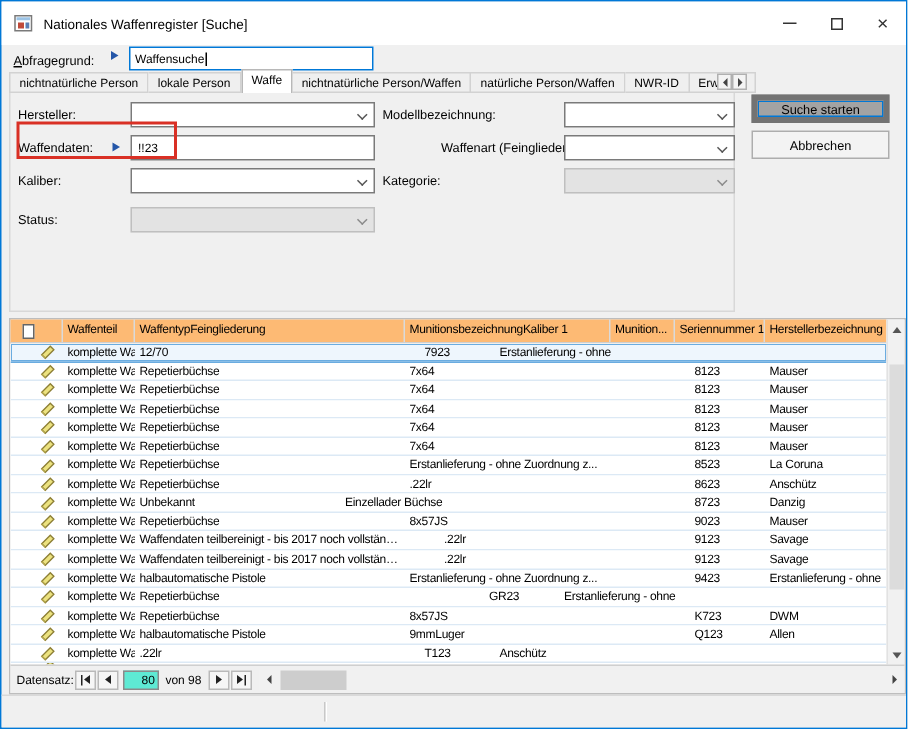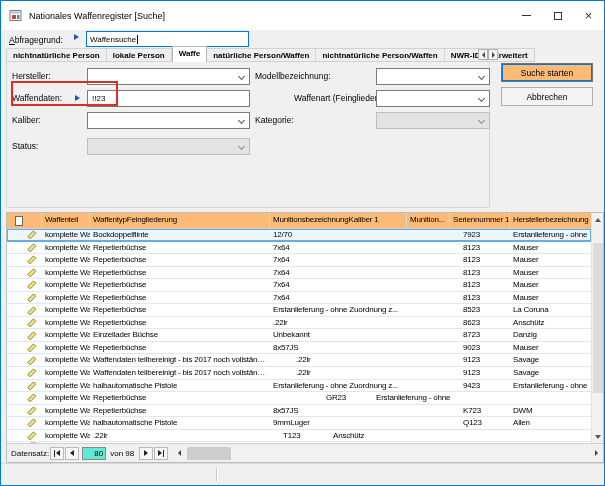--- a/index.html
+++ b/index.html
@@ -19,40 +19,40 @@
   .glyph-max{width:8px;height:8px;border:1px solid #333;}
   .glyph-close{font-size:13px;color:#333;line-height:1;}
   
   .q-label{position:absolute;left:8px;top:34px;font-size:8.5px;}
   .q-label::first-letter{text-decoration:underline;}
   .blue-arr{position:absolute;width:0;height:0;border-left:5px solid #2456a8;border-top:3.5px solid transparent;border-bottom:3.5px solid transparent;}
   .q-arrow{left:73px;top:33px;}
   .q-input{position:absolute;left:85px;top:30px;width:163px;height:16px;background:#fff;border:1px solid #0078d7;font-size:8px;display:flex;align-items:center;padding:0 3px;}
   .caret{display:inline-block;width:1px;height:9px;background:#000;margin-left:1px;}
   
-  .tabs{position:absolute;left:5px;top:47px;height:14px;display:flex;align-items:flex-end;z-index:3;font-weight:bold;}
+  .tabs{position:absolute;left:5px;top:47px;height:14px;display:flex;align-items:flex-end;z-index:3;}
   .tab{font-size:8px;padding:2px 6px 2px 6px;background:#efefef;border:1px solid #d2d2d2;border-left:none;white-space:nowrap;height:14px;}
   .tab:first-child{border-left:1px solid #d2d2d2;}
   .tab.active{background:#fff;border:1px solid #b8b8b8;border-bottom:none;height:16px;position:relative;z-index:4;}
   .tabscroll{position:absolute;left:477px;top:48px;display:flex;z-index:3;}
   .tsbtn{width:10px;height:11px;border:1px solid #b0b0b0;background:#f4f4f4;display:flex;align-items:center;justify-content:center;}
   .tri{width:0;height:0;}
   .tri-l{border-right:3px solid #444;border-top:3px solid transparent;border-bottom:3px solid transparent;}
   .tri-r{border-left:3px solid #444;border-top:3px solid transparent;border-bottom:3px solid transparent;}
   
   .panel{position:absolute;left:5px;top:60px;width:484px;height:147px;background:#f0f0f0;border:1px solid #d8d8d8;z-index:1;}
   .f-label{position:absolute;font-size:8.5px;white-space:nowrap;}
   .combo,.tinput{position:absolute;height:17px;background:#fff;border:1px solid #7a7a7a;font-size:8px;display:flex;align-items:center;padding:0 4px;}
   .combo.disabled{background:#e3e3e3;border-color:#bfbfbf;}
   .chev{position:absolute;right:5px;top:5px;width:5px;height:5px;border-right:1px solid #555;border-bottom:1px solid #555;transform:rotate(45deg);}
   .combo.disabled .chev{border-color:#8a8a8a;}
   .ser-arrow{left:68px;top:33px;position:absolute;}
   .redbox{position:absolute;left:10px;top:80px;width:107px;height:25px;border:2px solid #d93025;z-index:20;pointer-events:none;}
   .btn{position:absolute;left:500px;width:92px;height:19px;background:#f3f3f3;border:1px solid #adadad;font-size:8.5px;display:flex;align-items:center;justify-content:center;}
-  .btn.default{border:1px solid #737373;box-shadow:inset 0 0 0 1px #0078d7;background:#fdba74;}
+  .btn.default{border:4px solid #737373;box-shadow:inset 0 0 0 1px #0078d7;background:#a3a3a3;}
   
   .grid{position:absolute;left:5px;top:211px;width:598px;height:251px;border:1px solid #bdbdbd;background:#fff;z-index:1;}
   .ghead{position:absolute;left:0;top:0;right:12px;height:16px;display:flex;background:#fdba74;border-bottom:1px solid #cfcfcf;}
   .hcell{font-size:8px;letter-spacing:-0.2px;padding:2px 3px;border-right:1px solid #dadada;white-space:nowrap;overflow:hidden;flex:0 0 auto;}
   .c0{width:35px;}.c1{width:48px;}.c2{width:180px;}.c3{width:137px;}.c4{width:43px;}.c5{width:60px;}.c6{flex:1 1 auto;border-right:none;}
   .docicon{width:8px;height:10px;background:#fff;border:1px solid #666;margin-left:5px;}
   .gbody{position:absolute;left:0;top:16px;right:12px;bottom:19px;overflow:hidden;background:#fff;}
   .trow{height:12.55px;display:flex;border-bottom:1px solid #dce9f5;background:#fff;}
   .trow.selected{box-shadow:inset 0 0 0 1px #6aace0;background:#eef6fd;border-bottom-color:#6aace0;}
   .trow.partial{height:4px;overflow:hidden;border-bottom:none;}
@@ -113,22 +113,22 @@
   <span class="blue-arr q-arrow"></span>
   <div class="q-input">
       <span>Waffensuche</span>
       <span class="caret"></span>
     </div>
 
   <div class="tabs" id="tabs">
       <div class="tab">nichtnatürliche Person</div>
       <div class="tab">lokale Person</div>
       <div class="tab active">Waffe</div>
+      <div class="tab">nichtnatürliche Person/Waffen</div>
       <div class="tab">natürliche Person/Waffen</div>
-      <div class="tab">nichtnatürliche Person/Waffen</div>
       <div class="tab">NWR-ID</div>
       <div class="tab">Erweitert</div>
     </div>
   <div class="tabscroll">
     <div class="tsbtn">
         <span class="tri tri-l"></span>
       </div>
     <div class="tsbtn">
         <span class="tri tri-r"></span>
       </div>
@@ -191,21 +191,20 @@
     </div>
     <div class="gbody" id="grid-rows">
         <div class="trow selected">
           <div class="cell c0 iconcell">
             <svg class="noteicon" viewBox="0 0 12 12">
               <path d="M2 8.2 L8.2 2 L10.8 4.6 L4.6 10.8 Z" fill="#ece27f" stroke="#8d7f35" stroke-width="1"></path>
               <path d="M2 8.2 L4.6 10.8" stroke="#b5a74e" stroke-width="1"></path>
             </svg>
           </div>
           <div class="cell c1 cell-teil">komplette Waffe</div>
-          <div class="cell c2 cell-typ">Bockdoppelflinte</div>
           <div class="cell c3 cell-mun">12/70</div>
           <div class="cell c4 cell-mun2"></div>
           <div class="cell c5 cell-ser">7923</div>
           <div class="cell c6 cell-her">Erstanlieferung - ohne</div>
         </div>
         <div class="trow">
           <div class="cell c0 iconcell">
             <svg class="noteicon" viewBox="0 0 12 12">
               <path d="M2 8.2 L8.2 2 L10.8 4.6 L4.6 10.8 Z" fill="#ece27f" stroke="#8d7f35" stroke-width="1"></path>
               <path d="M2 8.2 L4.6 10.8" stroke="#b5a74e" stroke-width="1"></path>
@@ -303,22 +302,22 @@
           <div class="cell c6 cell-her">Anschütz</div>
         </div>
         <div class="trow">
           <div class="cell c0 iconcell">
             <svg class="noteicon" viewBox="0 0 12 12">
               <path d="M2 8.2 L8.2 2 L10.8 4.6 L4.6 10.8 Z" fill="#ece27f" stroke="#8d7f35" stroke-width="1"></path>
               <path d="M2 8.2 L4.6 10.8" stroke="#b5a74e" stroke-width="1"></path>
             </svg>
           </div>
           <div class="cell c1 cell-teil">komplette Waffe</div>
+          <div class="cell c3 cell-mun">Unbekannt</div>
           <div class="cell c2 cell-typ">Einzellader Büchse</div>
-          <div class="cell c3 cell-mun">Unbekannt</div>
           <div class="cell c4 cell-mun2"></div>
           <div class="cell c5 cell-ser">8723</div>
           <div class="cell c6 cell-her">Danzig</div>
         </div>
         <div class="trow">
           <div class="cell c0 iconcell">
             <svg class="noteicon" viewBox="0 0 12 12">
               <path d="M2 8.2 L8.2 2 L10.8 4.6 L4.6 10.8 Z" fill="#ece27f" stroke="#8d7f35" stroke-width="1"></path>
               <path d="M2 8.2 L4.6 10.8" stroke="#b5a74e" stroke-width="1"></path>
             </svg>

